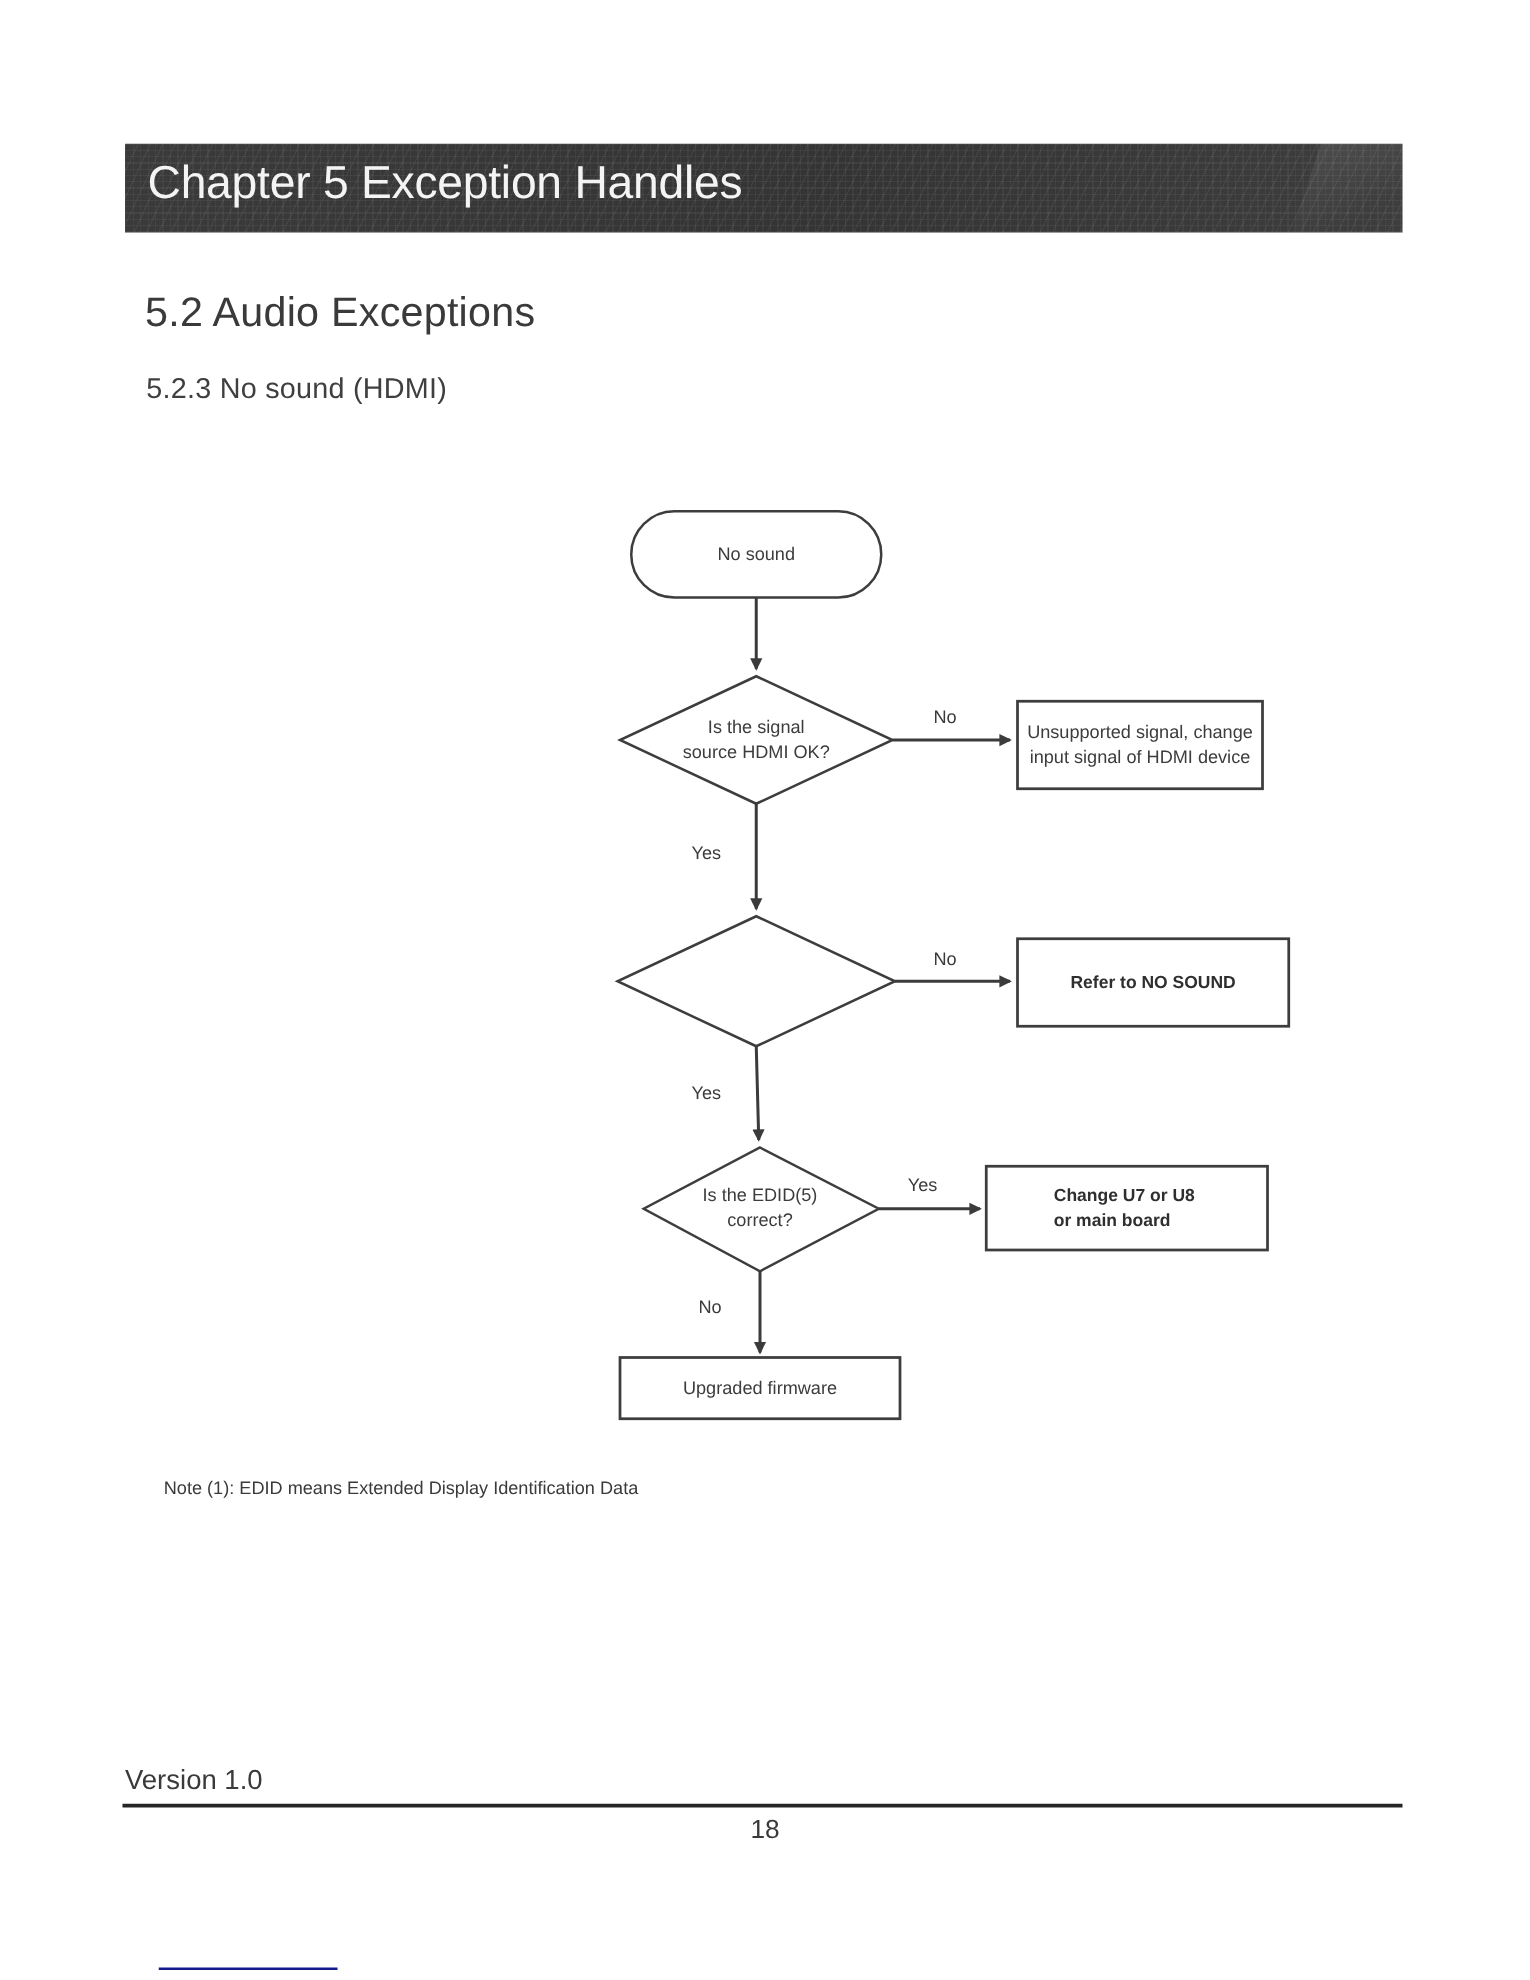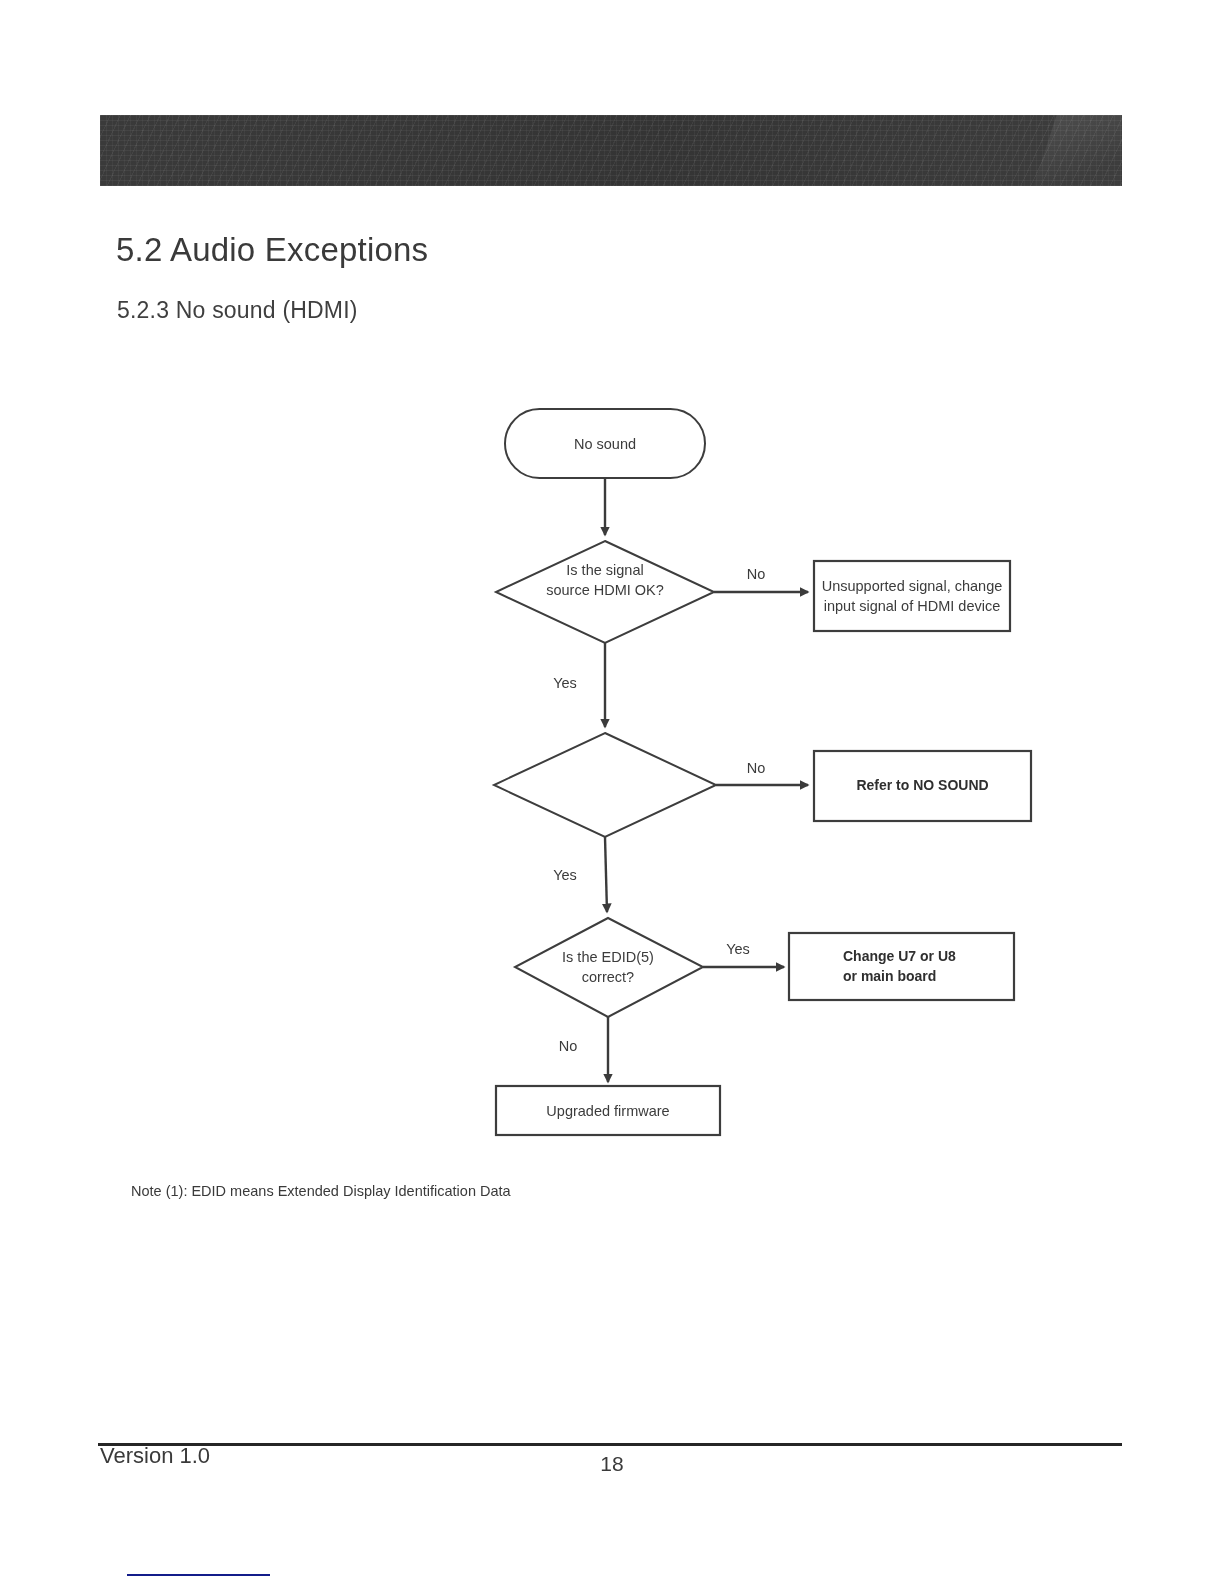--- a/index.html
+++ b/index.html
@@ -124,21 +124,20 @@
   }
 
   
   #footer-version {
     position: absolute;
     left: 100px;
     top: 1411px;
     font-size: 22px;
     color: #3a3a3a;
     white-space: nowrap;
-    margin-top: 32px;
   }
   #footer-rule {
     position: absolute;
     left: 98px;
     top: 1443px;
     width: 1024px;
     height: 3px;
     background: #262626;
   }
   #footer-pageno {
@@ -157,20 +156,21 @@
     width: 143px;
     height: 2px;
     background: #131c8a;
   }
 </style>
 </head>
 <body>
 
 <div id="chapter-band">
   <div class="band-slash"></div>
+  <div id="chapter-title">Chapter 5 Exception Handles</div>
 </div>
 
 <div id="section-heading">5.2 Audio Exceptions</div>
 <div id="subsection-heading">5.2.3 No sound (HDMI)</div>
 
 <div id="flowchart">
 
   <svg width="1224" height="1584" viewBox="0 0 1224 1584" style="position:absolute;left:0;top:0;">
     <defs>
       <marker id="arrowhead" markerWidth="11" markerHeight="11" refX="8.5" refY="5.5" orient="auto" markerUnits="userSpaceOnUse">
@@ -204,21 +204,21 @@
 
     <rect x="765" y="933" width="225" height="67" fill="#ffffff" stroke="#3d3d3d" stroke-width="2.2"></rect>
 
     <line x1="584" y1="1017" x2="584" y2="1082" stroke="#3b3b3b" stroke-width="2.4" marker-end="url(#arrowhead)"></line>
 
     <rect x="472" y="1086" width="224" height="49" fill="#ffffff" stroke="#3d3d3d" stroke-width="2.2"></rect>
   </svg>
 
   <div class="node-text" style="left:481px; top:409px; width:200px; height:69px;">No sound</div>
 
-  <div class="node-text" style="left:491px; top:550px; width:180px; height:60px;">Is the signal
+  <div class="node-text" style="left:491px; top:562px; width:180px; height:60px;">Is the signal
 source HDMI OK?</div>
 
   <div class="node-text" style="left:790px; top:561px; width:196px; height:70px;">Unsupported signal, change
 input signal of HDMI device</div>
 
 
   <div class="node-text bold" style="left:790px; top:751px; width:217px; height:70px;">Refer to NO SOUND</div>
 
   <div class="node-text" style="left:499px; top:937px; width:170px; height:60px;">Is the EDID(5)
 correct?</div>

